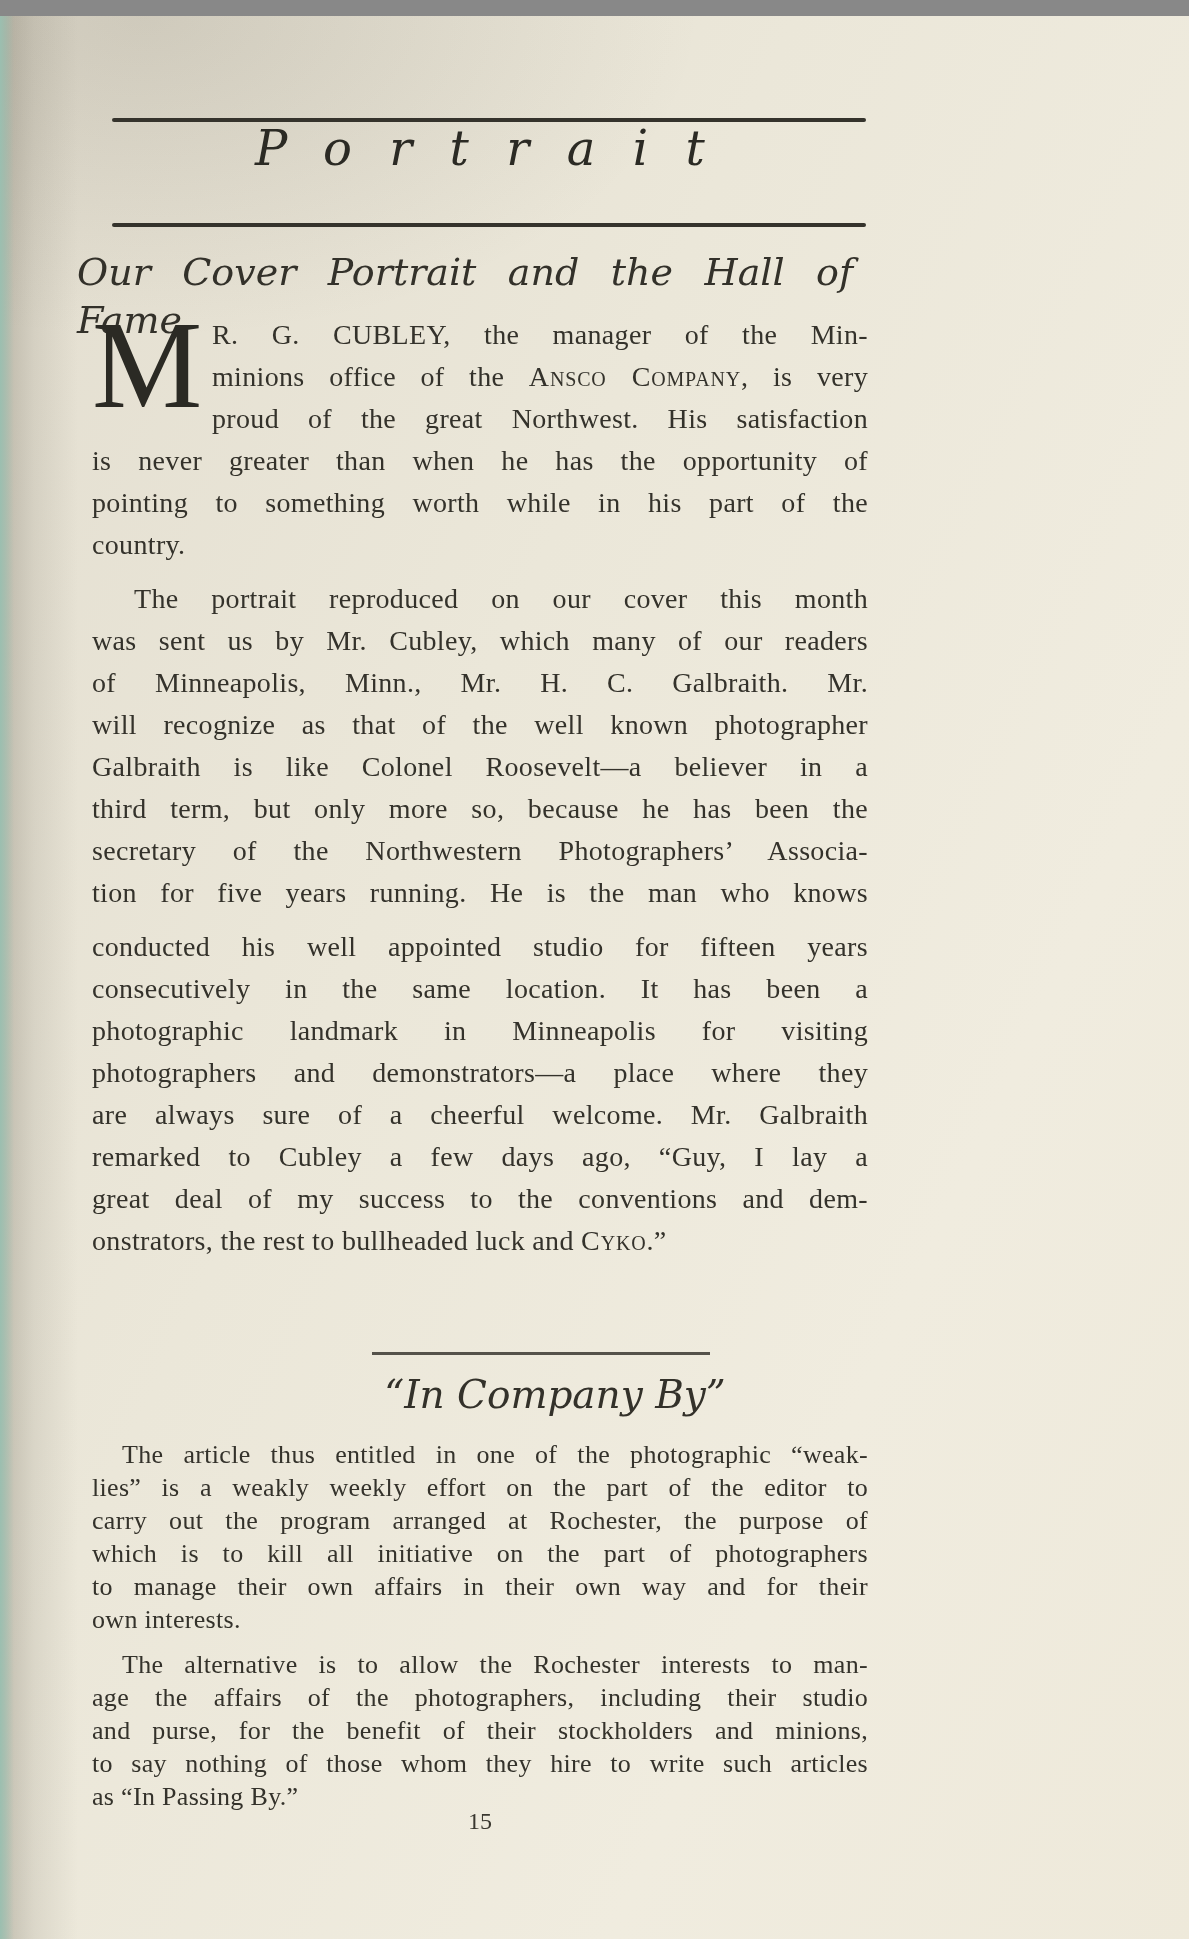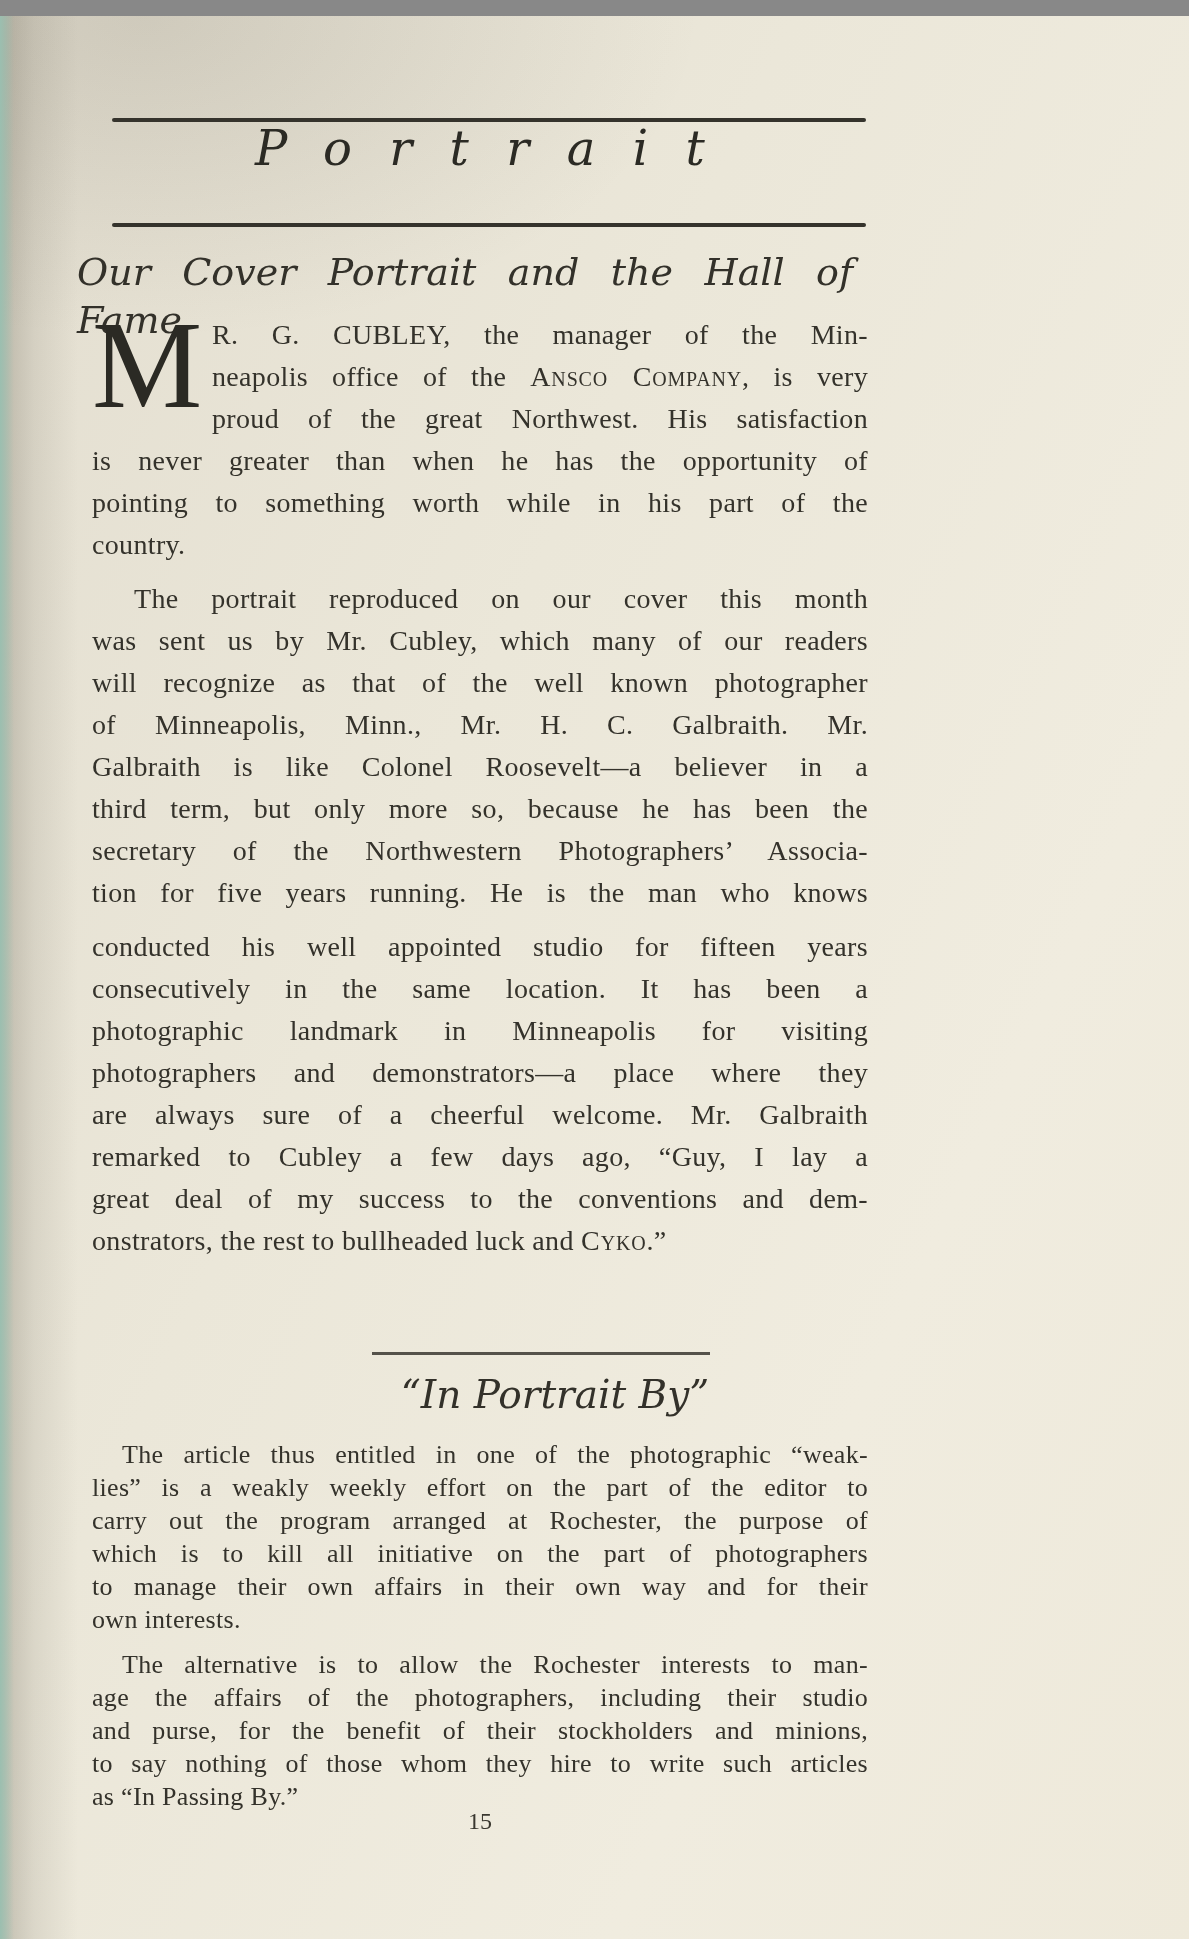--- a/index.html
+++ b/index.html
@@ -133,51 +133,51 @@
   <div class="rule rule-top"></div>
   <div class="masthead-title">Portrait</div>
   <div class="rule rule-bottom"></div>
 
   <h1 class="article-title">Our Cover Portrait and the Hall of Fame</h1>
 
   <div class="body-main">
       <div class="para">
         <div class="dropcap">M</div>
         <div class="line"><span>R. G. CUBLEY, the manager of the Min-</span></div>
-        <div class="line"><span>neapolis office of the </span><span class="smallcaps">Ansco Company</span><span>, is very</span></div>
+        <div class="line"><span>minions office of the </span><span class="smallcaps">Ansco Company</span><span>, is very</span></div>
         <div class="line"><span>proud of the great Northwest. His satisfaction</span></div>
         <div class="line"><span>is never greater than when he has the opportunity of</span></div>
         <div class="line"><span>pointing to something worth while in his part of the</span></div>
         <div class="line nojust"><span>country.</span></div>
       </div>
       <div class="para">
         <div class="line indent"><span>The portrait reproduced on our cover this month</span></div>
         <div class="line"><span>was sent us by Mr. Cubley, which many of our readers</span></div>
+        <div class="line"><span>of Minneapolis, Minn., Mr. H. C. Galbraith. Mr.</span></div>
         <div class="line"><span>will recognize as that of the well known photographer</span></div>
-        <div class="line"><span>of Minneapolis, Minn., Mr. H. C. Galbraith. Mr.</span></div>
         <div class="line"><span>Galbraith is like Colonel Roosevelt—a believer in a</span></div>
         <div class="line"><span>third term, but only more so, because he has been the</span></div>
         <div class="line"><span>secretary of the Northwestern Photographers’ Associa-</span></div>
         <div class="line"><span>tion for five years running. He is the man who knows</span></div>
       </div>
       <div class="para">
         <div class="line"><span>conducted his well appointed studio for fifteen years</span></div>
         <div class="line"><span>consecutively in the same location. It has been a</span></div>
         <div class="line"><span>photographic landmark in Minneapolis for visiting</span></div>
         <div class="line"><span>photographers and demonstrators—a place where they</span></div>
         <div class="line"><span>are always sure of a cheerful welcome. Mr. Galbraith</span></div>
         <div class="line"><span>remarked to Cubley a few days ago, “Guy, I lay a</span></div>
         <div class="line"><span>great deal of my success to the conventions and dem-</span></div>
         <div class="line nojust"><span>onstrators, the rest to bullheaded luck and </span><span class="smallcaps">Cyko</span><span>.”</span></div>
       </div>
     </div>
 
   <div class="section-divider"></div>
 
-  <h2 class="article2-title">“In Portrait By”</h2>
+  <h2 class="article2-title">“In Company By”</h2>
 
   <div class="body-second">
       <div class="para">
         <div class="line indent"><span>The article thus entitled in one of the photographic “weak-</span></div>
         <div class="line"><span>lies” is a weakly weekly effort on the part of the editor to</span></div>
         <div class="line"><span>carry out the program arranged at Rochester, the purpose of</span></div>
         <div class="line"><span>which is to kill all initiative on the part of photographers</span></div>
         <div class="line"><span>to manage their own affairs in their own way and for their</span></div>
         <div class="line nojust"><span>own interests.</span></div>
       </div>

